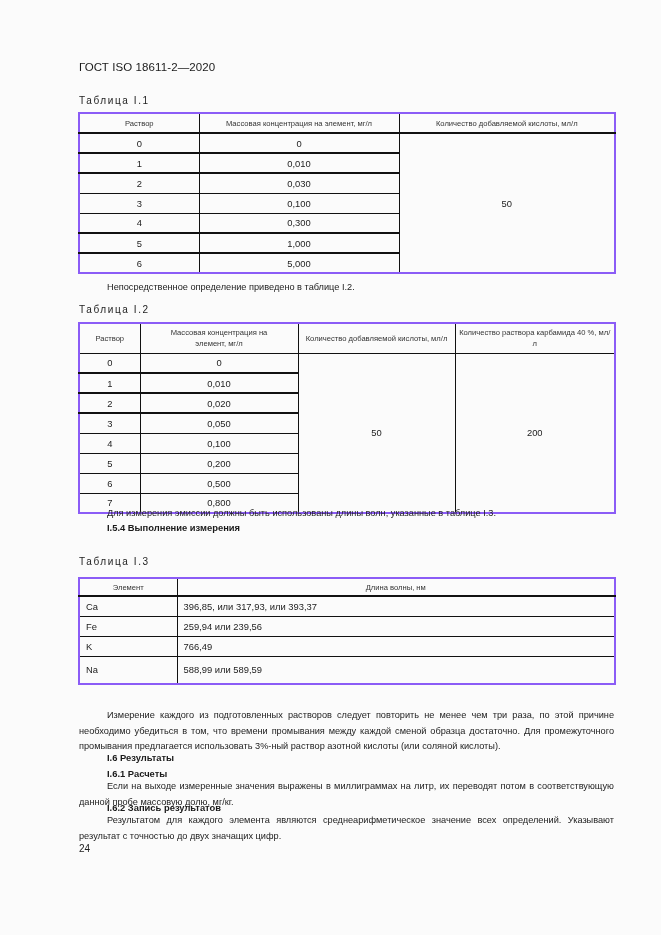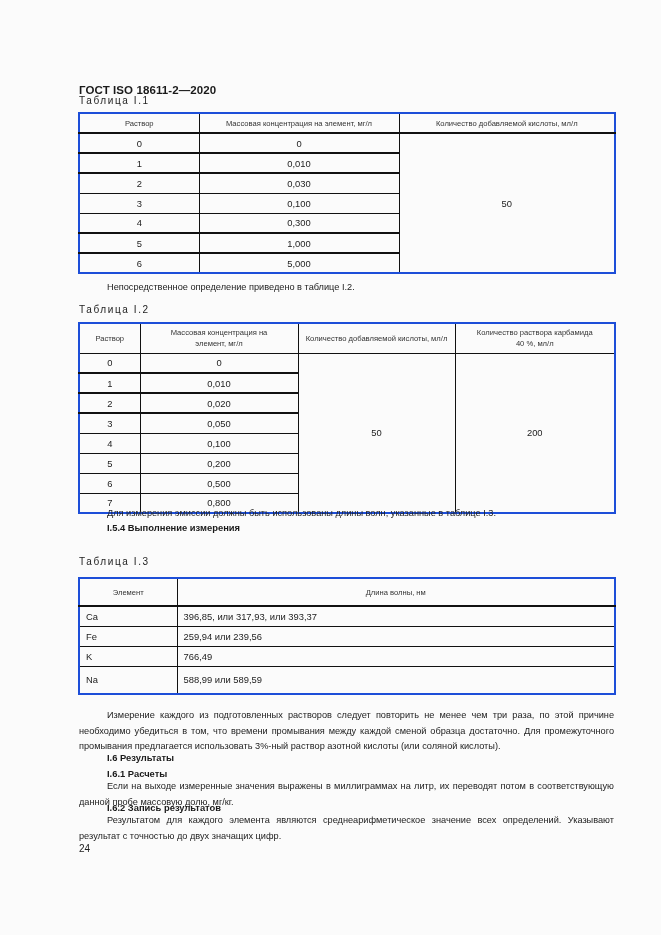--- a/index.html
+++ b/index.html
@@ -1,27 +1,27 @@
 <!DOCTYPE html>
 <html><head>
 <meta charset="utf-8">
 <style>
   html, body { margin:0; padding:0; }
   body {
     width:661px; height:935px; background:#fbfbfb; position:relative; overflow:hidden;
     font-family:"Liberation Sans", sans-serif; color:#1a1a1a;
   }
   .abs { position:absolute; }
-  .doc-header { left:79px; top:61px; font-size:11.5px; font-weight:bold; letter-spacing:0.1px;margin-top:23px; }
+  .doc-header { left:79px; top:61px; font-size:11.5px; font-weight:normal; letter-spacing:0.1px; }
   .caption { font-size:10px; letter-spacing:1.6px; color:#222; }
   table { border-collapse:collapse; position:absolute; table-layout:fixed; }
   td, th { border:1px solid #111; text-align:center; vertical-align:middle; padding:0; font-weight:normal; color:#222; }
   th { font-size:7.6px; color:#333; line-height:11px; }
   td { font-size:9.4px; }
-  .outer { border:2px solid #1d4ed8; }
+  .outer { border:2px solid #8b5cf6; }
   .thick-b { border-bottom:2px solid #111; }
   .para { font-size:9.2px; line-height:15.5px; color:#222; position:absolute; left:79px; width:535px; text-align:justify; }
   .indent { text-indent:28px; }
   .sub { font-size:9.4px; font-weight:bold; position:absolute; left:107px; color:#1a1a1a; }
   .left-cell { text-align:left; padding-left:6px; }
   .page-num { left:79px; top:843px; font-size:10px; }
 </style>
 </head>
 <body>
 
@@ -80,21 +80,21 @@
       <col style="width:61px">
       <col style="width:158px">
       <col style="width:157px">
       <col style="width:160px">
     </colgroup>
   <tbody>
       <tr style="height:30px">
     <th>Раствор</th>
     <th style="padding:0 20px;">Массовая концентрация на элемент, мг/л</th>
     <th style="padding:0 4px;">Количество добавляемой кислоты, мл/л</th>
-    <th style="padding:0 20px;">Количество раствора карбамида 40 %, мл/л</th>
+    <th style="padding:0 2px;">Количество раствора карбамида 40 %, мл/л</th>
   </tr>
   <tr style="height:20px">
     <td class="thick-b">0</td>
     <td class="thick-b">0</td>
     <td rowspan="8">50</td>
     <td rowspan="8">200</td>
   </tr>
   <tr style="height:20px">
     <td class="thick-b">1</td>
     <td class="thick-b">0,010</td>
@@ -129,21 +129,21 @@
 <div class="sub" style="top:522px;">I.5.4 Выполнение измерения</div>
 <div class="para" style="top:506px; left:107px; width:500px;">Для измерения эмиссии должны быть использованы длины волн, указанные в таблице I.3.</div>
 
 <div class="abs caption" style="left:79px; top:556px;">Таблица I.3</div>
 <table class="outer" style="left:78px; top:577px; width:536px;">
   <colgroup>
       <col style="width:98px">
       <col style="width:438px">
     </colgroup>
   <tbody>
-      <tr style="height:28px">
+      <tr style="height:18px">
     <th class="thick-b">Элемент</th>
     <th class="thick-b">Длина волны, нм</th>
   </tr>
   <tr style="height:20px">
     <td class="left-cell">Ca</td>
     <td class="left-cell">396,85, или 317,93, или 393,37</td>
   </tr>
   <tr style="height:20px">
     <td class="left-cell">Fe</td>
     <td class="left-cell">259,94 или 239,56</td>

